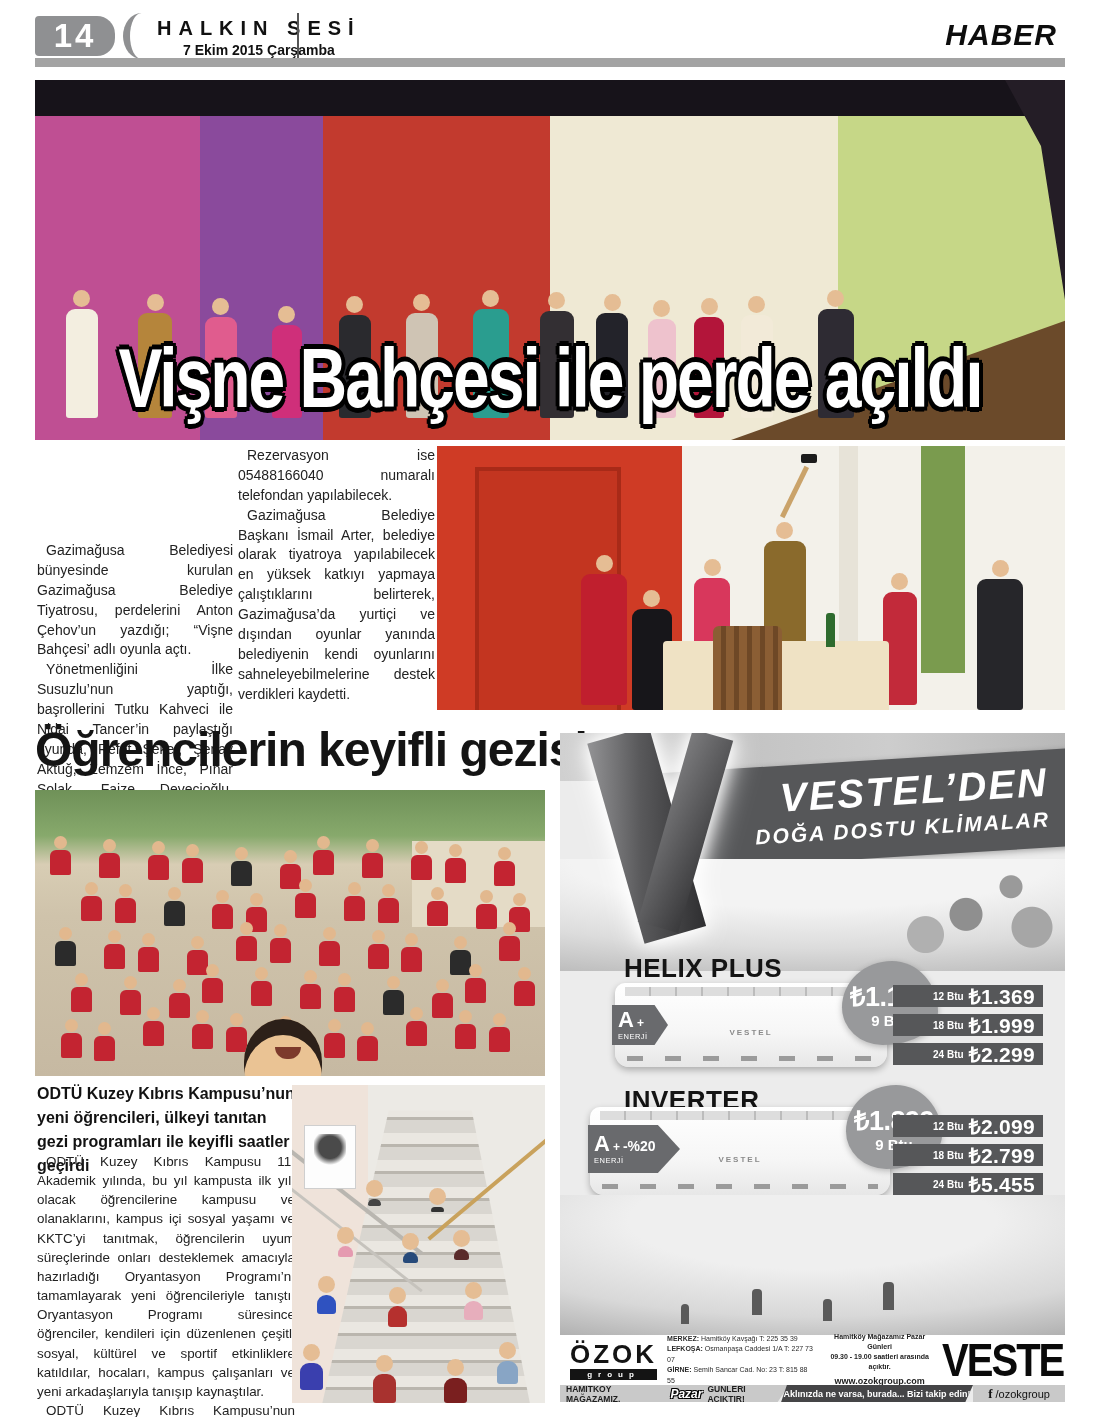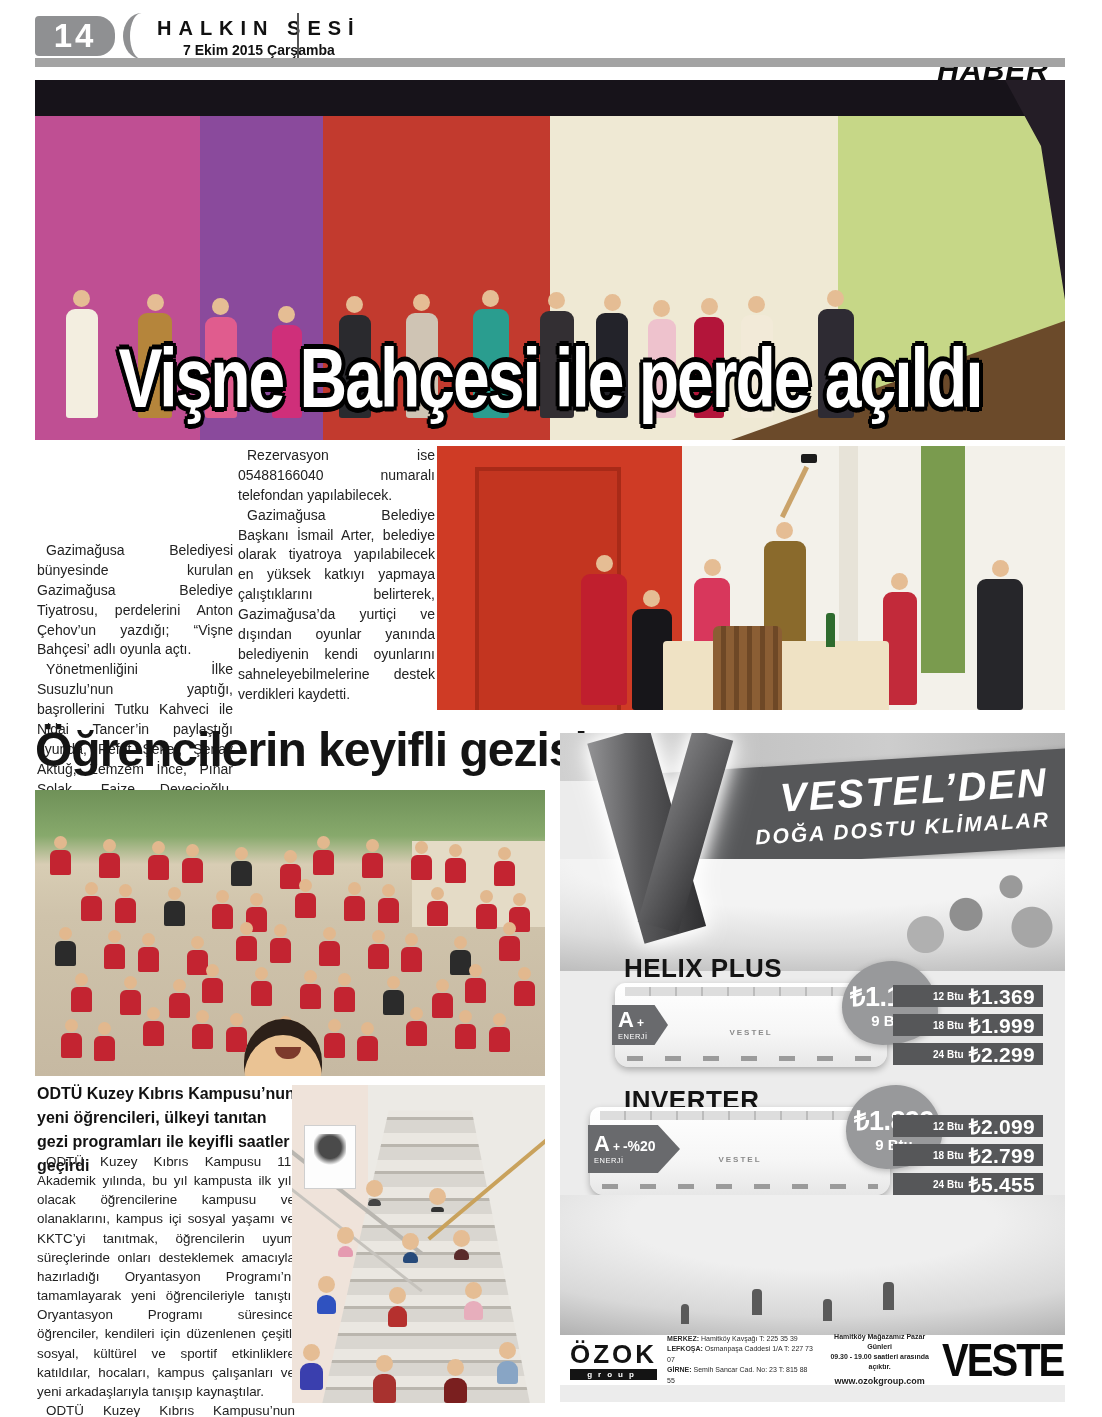--- a/index.html
+++ b/index.html
@@ -9,22 +9,22 @@
   .hdr{position:absolute;left:35px;top:16px;width:1030px;height:42px;}
   .page-tab{position:absolute;left:0;top:0;width:80px;height:40px;background:#8f9092;
             border-radius:4px 18px 18px 4px;color:#fff;font-weight:bold;font-size:33px;
             text-align:center;line-height:40px;letter-spacing:3px;}
   .paren{position:absolute;left:88px;top:-3px;width:30px;height:46px;border-left:7px solid #8f9092;
          border-radius:50%;}
   .masthead{position:absolute;left:122px;top:1px;text-align:center;}
   .m-name{font-weight:bold;font-size:20px;letter-spacing:7px;color:#111;}
   .m-date{font-weight:bold;font-size:14px;color:#111;margin-top:2px;}
   .vline{position:absolute;left:262px;top:-3px;width:2px;height:48px;background:#555;}
-  .section-label{position:absolute;right:16px;top:2px;font-size:30px;font-weight:bold;
-                 font-style:italic;color:#0d0d0d;letter-spacing:1px;margin-top:35px;}
+  .section-label{position:absolute;right:8px;top:2px;font-size:30px;font-weight:bold;
+                 font-style:italic;color:#0d0d0d;letter-spacing:1px;}
   .hdr-band{position:absolute;left:35px;top:58px;width:1030px;height:9px;background:#a3a3a3;}
   
   .photo1{position:absolute;left:35px;top:80px;width:1030px;height:360px;background:#17131a;overflow:hidden;}
   .p1-panels{position:absolute;left:0;right:0;top:10%;bottom:0;display:flex;}
   .p1-panels div{height:100%;}
   .pan-a{width:16%;background:#bf4f93;} .pan-b{width:12%;background:#8a4a9c;}
   .pan-c{width:22%;background:#c23a2e;} .pan-d{width:28%;background:#efe9d4;}
   .pan-e{width:22%;background:#c6d787;}
   .p1-stage{position:absolute;right:-30px;bottom:-20px;width:420px;height:150px;background:#6b4a2a;
             clip-path:polygon(0 100%,100% 0,100% 100%);}
@@ -686,14 +686,26 @@
         <div><b>GİRNE:</b> <span>Semih Sancar Cad. No: 23 T: 815 88 55</span></div>
       </div>
       <div class="hours">
         <div>Hamitköy Mağazamız Pazar Günleri</div>
         <div>09.30 - 19.00 saatleri arasında açıktır.</div>
         <div class="site">www.ozokgroup.com</div>
       </div>
       <div class="vestel-logo">VESTEL</div>
     </div>
 
+    <div class="ad-strip">
+      <div class="strip-left">
+        <span class="sl-text">HAMİTKÖY MAĞAZAMIZ,</span>
+        <span class="pazar">Pazar</span>
+        <span class="sl-text">GÜNLERİ AÇIKTIR!</span>
+      </div>
+      <div class="strip-mid">Aklınızda ne varsa, burada... Bizi takip edin!</div>
+      <div class="strip-right">
+        <span class="fb">f</span>
+        <span class="handle">/ozokgroup</span>
+      </div>
+    </div>
   </div>
 </div>
 
 </body></html>

